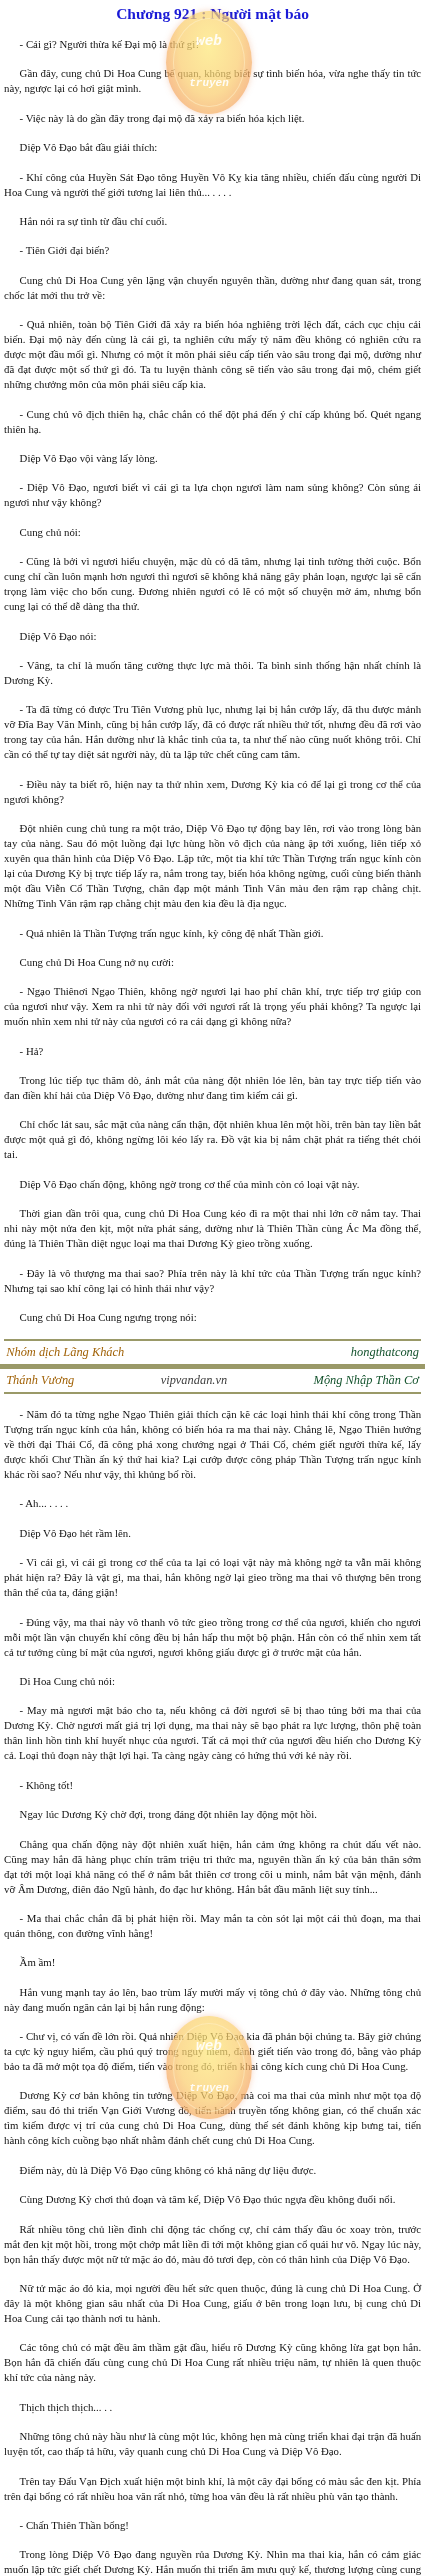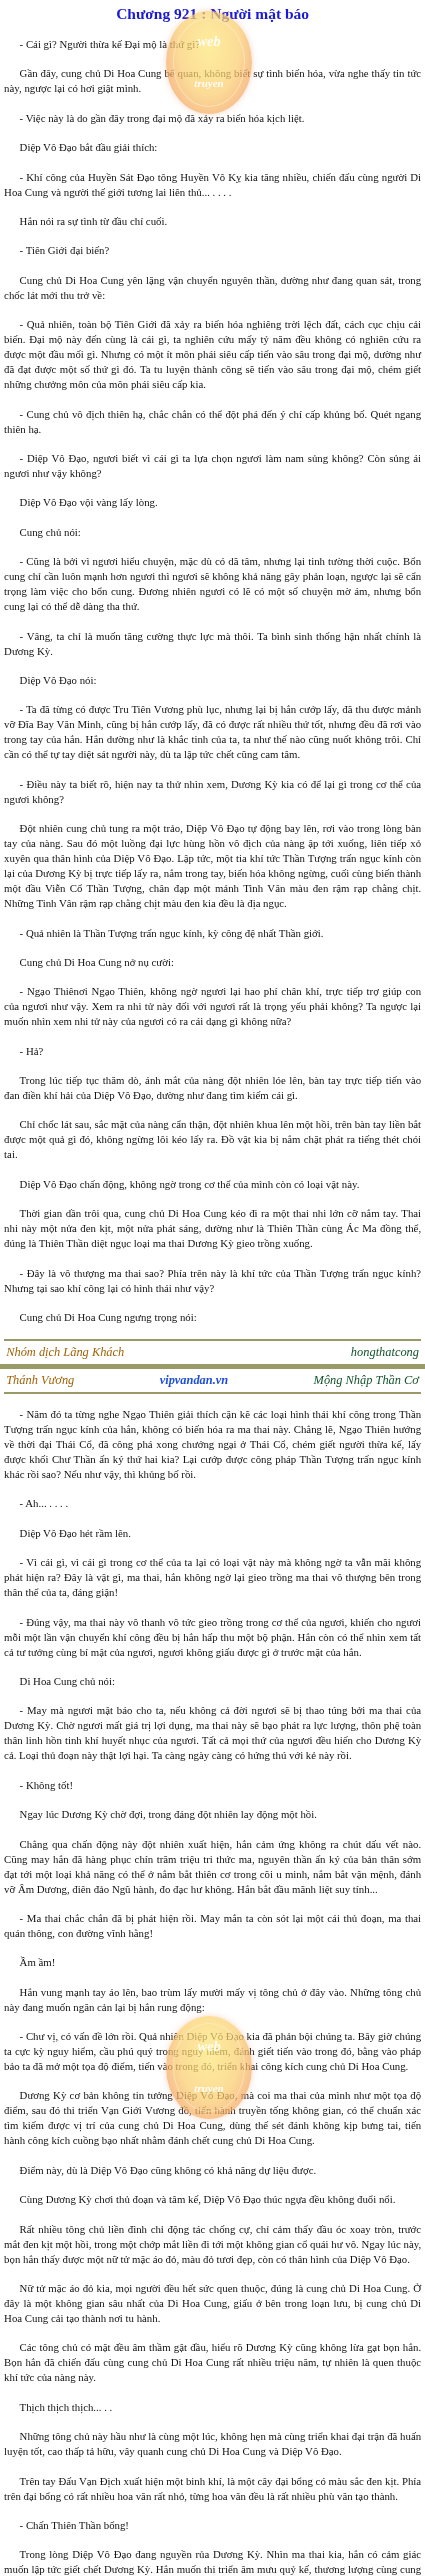--- a/index.html
+++ b/index.html
@@ -18,34 +18,34 @@
   .break { margin: 0 0 13.4px 0; }
   .break .line { height: 1.5px; background: #9a9968; }
   .break .band { height: 5.2px; background: #9a9968; margin: 0 -4.1px; }
   .break .row {
     display: flex; justify-content: space-between; align-items: center;
     font-family: "Liberation Serif", serif; font-style: italic; font-size: 12.4px;
     height: 23px; padding: 0 2.1px;
   }
   .green { color: #a16207; }
   .orange { color: #14532d; }
-  .grey { color: #1d4ed8; font-weight: bold; }
+  .grey { color: #404040; }
   .watermark {
     position: absolute; width: 86px; height: 103px; border-radius: 50%;
     background: radial-gradient(ellipse at 50% 35%, rgba(253,231,120,0.72) 0%, rgba(250,205,110,0.72) 50%, rgba(242,150,90,0.70) 85%, rgba(235,140,90,0.0) 100%);
     box-shadow: 0 0 6.2px rgba(230,140,90,0.35);
     pointer-events: none;
     display: flex; flex-direction: column; align-items: center; justify-content: center;
   }
   .watermark::before {
     content: ""; position: absolute; inset: 7.2px; border-radius: 50%;
     border: 1.5px solid rgba(255,240,200,0.55);
   }
   .watermark span {
-    font-family: Liberation Serif, serif; font-style: italic; font-weight: bold;
+    font-family: Liberation Mono, monospace; font-style: italic; font-weight: bold;
     color: rgba(255,255,255,0.9); line-height: 17.5px;
   }
   .watermark .w1 { font-size: 14.4px; }
   .watermark .w2 { font-size: 11px; margin-top: 24px; }
 </style>
 </head>
 <body>
 
 <div class="page">
 
@@ -60,26 +60,26 @@
       <p class="para">- Cái gì? Người thừa kế Đại mộ là thứ gì?</p>
       <p class="para">Gần đây, cung chủ Di Hoa Cung bế quan, không biết sự tình biến hóa, vừa nghe thấy tin tức này, ngược lại có hơi giật mình.</p>
       <p class="para">- Việc này là do gần đây trong đại mộ đã xảy ra biến hóa kịch liệt.</p>
       <p class="para">Diệp Vô Đạo bắt đầu giải thích:</p>
       <p class="para">- Khí công của Huyền Sát Đạo tông Huyền Vô Kỵ kia tăng nhiều, chiến đấu cùng người Di Hoa Cung và người thế giới tương lai liên thủ... . . . .</p>
       <p class="para">Hắn nói ra sự tình từ đầu chí cuối.</p>
       <p class="para">- Tiên Giới đại biến?</p>
       <p class="para">Cung chủ Di Hoa Cung yên lặng vận chuyển nguyên thần, dường như đang quan sát, trong chốc lát mới thu trở về:</p>
       <p class="para">- Quả nhiên, toàn bộ Tiên Giới đã xảy ra biến hóa nghiêng trời lệch đất, cách cục chịu cải biến. Đại mộ này đến cùng là cái gì, ta nghiên cứu mấy tỷ năm đều không có nghiên cứu ra được một đầu mối gì. Nhưng có một ít môn phái siêu cấp tiến vào sâu trong đại mộ, dường như đã đạt được một số thứ gì đó. Ta tu luyện thành công sẽ tiến vào sâu trong đại mộ, chém giết những chưởng môn của môn phái siêu cấp kia.</p>
       <p class="para">- Cung chủ vô địch thiên hạ, chắc chắn có thể đột phá đến ý chí cấp khủng bố. Quét ngang thiên hạ.</p>
+      <p class="para">Diệp Vô Đạo vội vàng lấy lòng.</p>
       <p class="para">- Diệp Vô Đạo, ngươi biết vì cái gì ta lựa chọn ngươi làm nam sủng không? Còn sủng ái ngươi như vậy không?</p>
-      <p class="para">Diệp Vô Đạo vội vàng lấy lòng.</p>
       <p class="para">Cung chủ nói:</p>
       <p class="para">- Cũng là bởi vì ngươi hiểu chuyện, mặc dù có dã tâm, nhưng lại tinh tường thời cuộc. Bổn cung chỉ cần luôn mạnh hơn ngươi thì ngươi sẽ không khả năng gây phản loạn, ngược lại sẽ cẩn trọng làm việc cho bổn cung. Đương nhiên ngươi có lẽ có một số chuyện mờ ám, nhưng bổn cung lại có thể dễ dàng tha thứ.</p>
+      <p class="para">Diệp Vô Đạo nói:</p>
       <p class="para">- Vâng, ta chỉ là muốn tăng cường thực lực mà thôi. Ta bình sinh thống hận nhất chính là Dương Kỳ.</p>
-      <p class="para">Diệp Vô Đạo nói:</p>
       <p class="para">- Ta đã từng có được Tru Tiên Vương phù lục, nhưng lại bị hắn cướp lấy, đã thu được mảnh vỡ Đĩa Bay Văn Minh, cũng bị hắn cướp lấy, đã có được rất nhiều thứ tốt, nhưng đều đã rơi vào trong tay của hắn. Hắn dường như là khắc tinh của ta, ta như thế nào cũng nuốt không trôi. Chỉ cần có thể tự tay diệt sát người này, dù ta lập tức chết cũng cam tâm.</p>
       <p class="para">- Điều này ta biết rõ, hiện nay ta thử nhìn xem, Dương Kỳ kia có để lại gì trong cơ thể của ngươi không?</p>
       <p class="para">Đột nhiên cung chủ tung ra một trảo, Diệp Vô Đạo tự động bay lên, rơi vào trong lòng bàn tay của nàng. Sau đó một luồng đại lực hùng hồn vô địch của nàng ập tới xuống, liên tiếp xỏ xuyên qua thân hình của Diệp Vô Đạo. Lập tức, một tia khí tức Thần Tượng trấn ngục kính còn lại của Dương Kỳ bị trực tiếp lấy ra, nắm trong tay, biến hóa không ngừng, cuối cùng biến thành một đầu Viễn Cổ Thần Tượng, chân đạp một mảnh Tinh Vân màu đen rậm rạp chằng chịt. Những Tinh Vân rậm rạp chằng chịt màu đen kia đều là địa ngục.</p>
       <p class="para">- Quả nhiên là Thần Tượng trấn ngục kính, kỳ công đệ nhất Thần giới.</p>
       <p class="para">Cung chủ Di Hoa Cung nở nụ cười:</p>
       <p class="para">- Ngạo Thiênơi Ngạo Thiên, không ngờ ngươi lại hao phí chân khí, trực tiếp trợ giúp con của ngươi như vậy. Xem ra nhi tử này đối với ngươi rất là trọng yếu phải không? Ta ngược lại muốn nhìn xem nhi tử này của ngươi có ra cái dạng gì không nữa?</p>
       <p class="para">- Hả?</p>
       <p class="para">Trong lúc tiếp tục thăm dò, ánh mắt của nàng đột nhiên lóe lên, bàn tay trực tiếp tiến vào đan điền khí hải của Diệp Vô Đạo, dường như đang tìm kiếm cái gì.</p>
       <p class="para">Chỉ chốc lát sau, sắc mặt của nàng cẩn thận, đột nhiên khua lên một hồi, trên bàn tay liền bắt được một quả gì đó, không ngừng lôi kéo lấy ra. Đồ vật kia bị nắm chặt phát ra tiếng thét chói tai.</p>
       <p class="para">Diệp Vô Đạo chấn động, không ngờ trong cơ thể của mình còn có loại vật này.</p>

